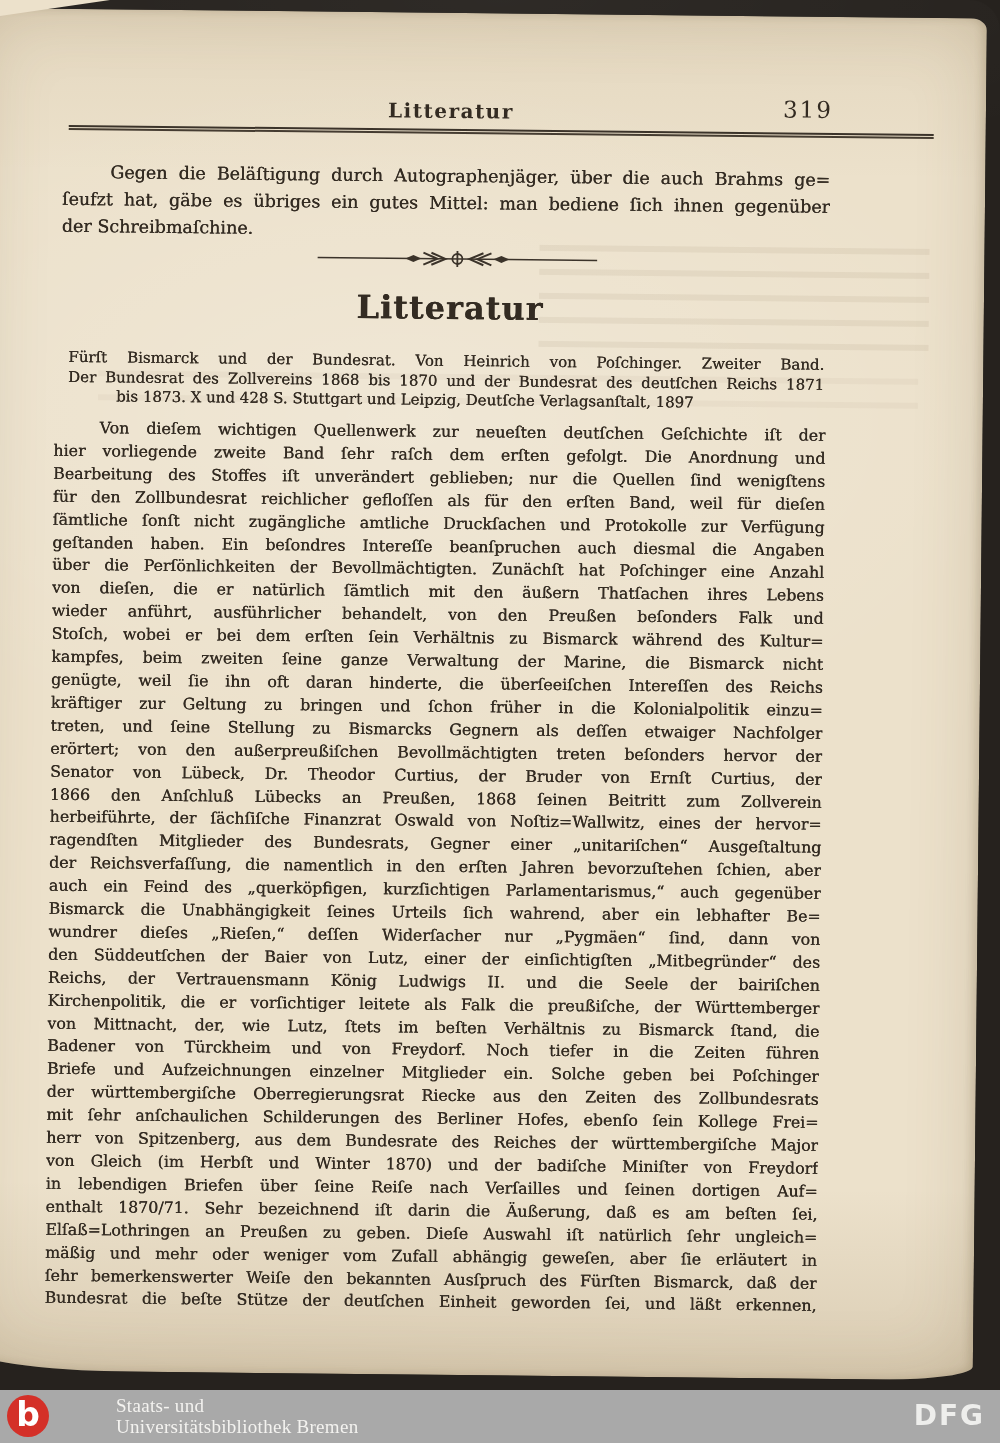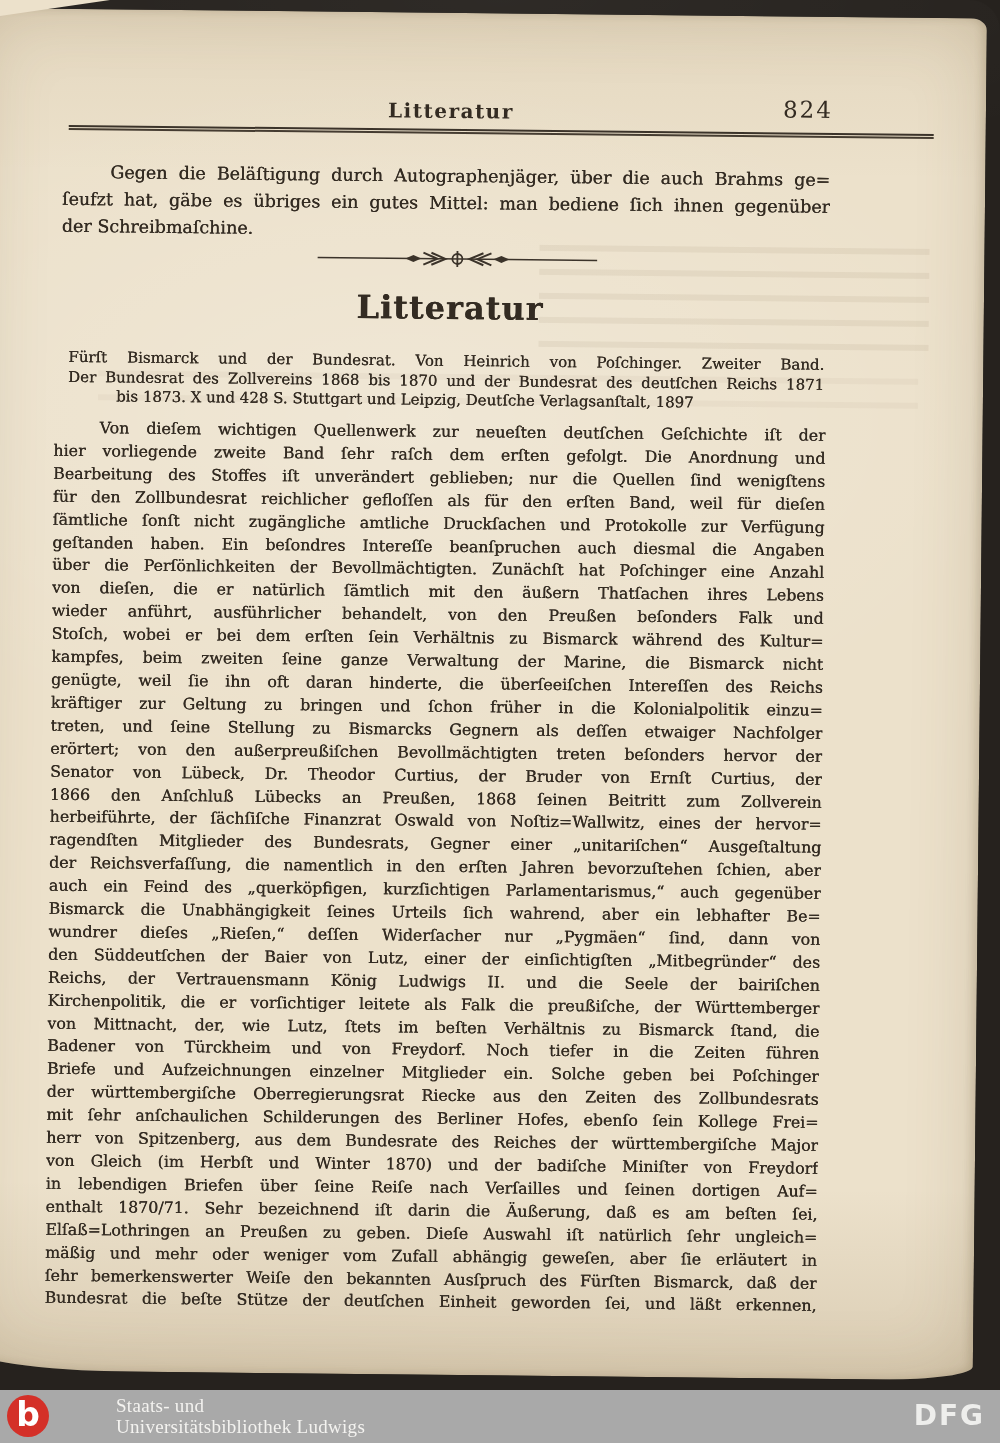--- a/index.html
+++ b/index.html
@@ -75,21 +75,21 @@
 </head>
 <body>
 
 <div class="stage">
   <div class="paper">
 
     <div class="bleed b1"></div>
     <div class="bleed b2"></div>
 
     <div class="runhead">Litteratur</div>
-    <div class="pagenum">824</div>
+    <div class="pagenum">319</div>
 
     <div class="rule">
       <div class="r1"></div>
         <div class="r2"></div>
     </div>
 
     <div class="textline-block intro">
         <div class="line">Gegen die Beläſtigung durch Autographenjäger, über die auch Brahms ge=</div>
         <div class="line">ſeufzt hat, gäbe es übriges ein gutes Mittel: man bediene ſich ihnen gegenüber</div>
         <div class="line">der Schreibmaſchine.</div>
@@ -159,17 +159,17 @@
   </div>
 
   <div class="corner-sliver"></div>
 
   <div class="footer">
     <div class="logo-circle">
       <span>b</span>
     </div>
     <div class="lib-name">
       <div>Staats- und</div>
-      <div>Universitätsbibliothek Ludwigs</div>
+      <div>Universitätsbibliothek Bremen</div>
     </div>
     <div class="dfg">DFG</div>
   </div>
 </div>
 
 </body></html>

